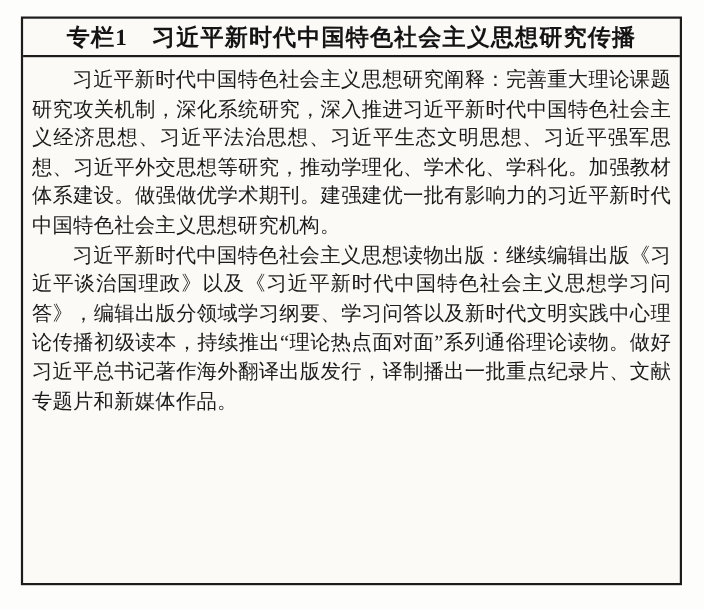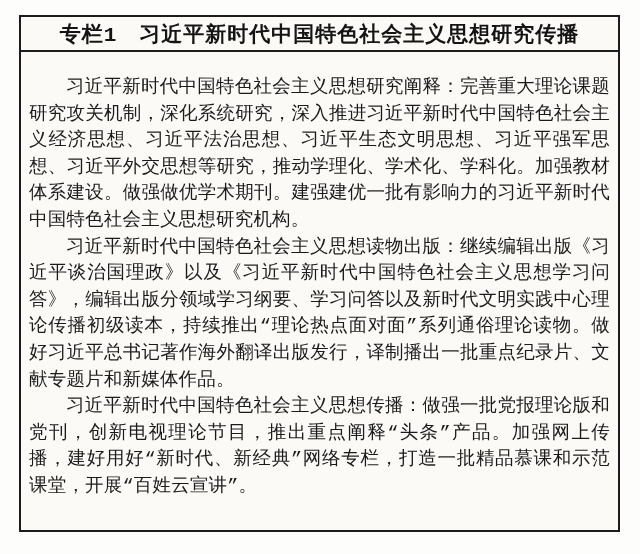--- a/index.html
+++ b/index.html
@@ -5,21 +5,21 @@
   html, body {
     margin: 0;
     padding: 0;
   }
   .page {
     position: relative;
     width: 640px;
     height: 554px;
     background: #fdfdfc;
     overflow: hidden;
-    font-family: Liberation Mono, monospace;
+    font-family: Liberation Serif, serif;
   }
   .column-box {
     position: absolute;
     left: 19px;
     top: 15px;
     width: 601px;
     height: 517px;
     box-sizing: border-box;
     border: 2px solid #1c1c1c;
     background: #fbfaf7;
@@ -32,21 +32,21 @@
     align-items: center;
     justify-content: center;
     font-size: 21px;
     font-weight: bold;
     color: #141414;
     letter-spacing: 1px;
     white-space: nowrap;
   }
   .box-body {
     box-sizing: border-box;
-    padding: 23px 8px 0 8px;
+    padding: 8px 8px 0 8px;
     color: #1b1b1b;
   }
   .box-body p {
     margin: 0;
     text-indent: 2em;
     font-size: 18.5px;
     line-height: 26.6px;
     text-align: justify;
     text-justify: inter-character;
     letter-spacing: 0.2px;
@@ -54,16 +54,15 @@
 </style>
 </head>
 <body>
 
 <div class="page">
   <div class="column-box">
     <div class="title-bar">专栏1　习近平新时代中国特色社会主义思想研究传播</div>
     <div class="box-body">
       <p>习近平新时代中国特色社会主义思想研究阐释：完善重大理论课题研究攻关机制，深化系统研究，深入推进习近平新时代中国特色社会主义经济思想、习近平法治思想、习近平生态文明思想、习近平强军思想、习近平外交思想等研究，推动学理化、学术化、学科化。加强教材体系建设。做强做优学术期刊。建强建优一批有影响力的习近平新时代中国特色社会主义思想研究机构。</p>
       <p>习近平新时代中国特色社会主义思想读物出版：继续编辑出版《习近平谈治国理政》以及《习近平新时代中国特色社会主义思想学习问答》，编辑出版分领域学习纲要、学习问答以及新时代文明实践中心理论传播初级读本，持续推出“理论热点面对面”系列通俗理论读物。做好习近平总书记著作海外翻译出版发行，译制播出一批重点纪录片、文献专题片和新媒体作品。</p>
-      <p>习近平新时代中国特色社会主义思想传播：做强一批党报理论版和党刊，创新电视理论节目，推出重点阐释“头条”产品。加强网上传播，建好用好“新时代、新经典”网络专栏，打造一批精品慕课和示范课堂，开展“百姓云宣讲”。</p>
     </div>
   </div>
 </div>
 
 </body></html>

